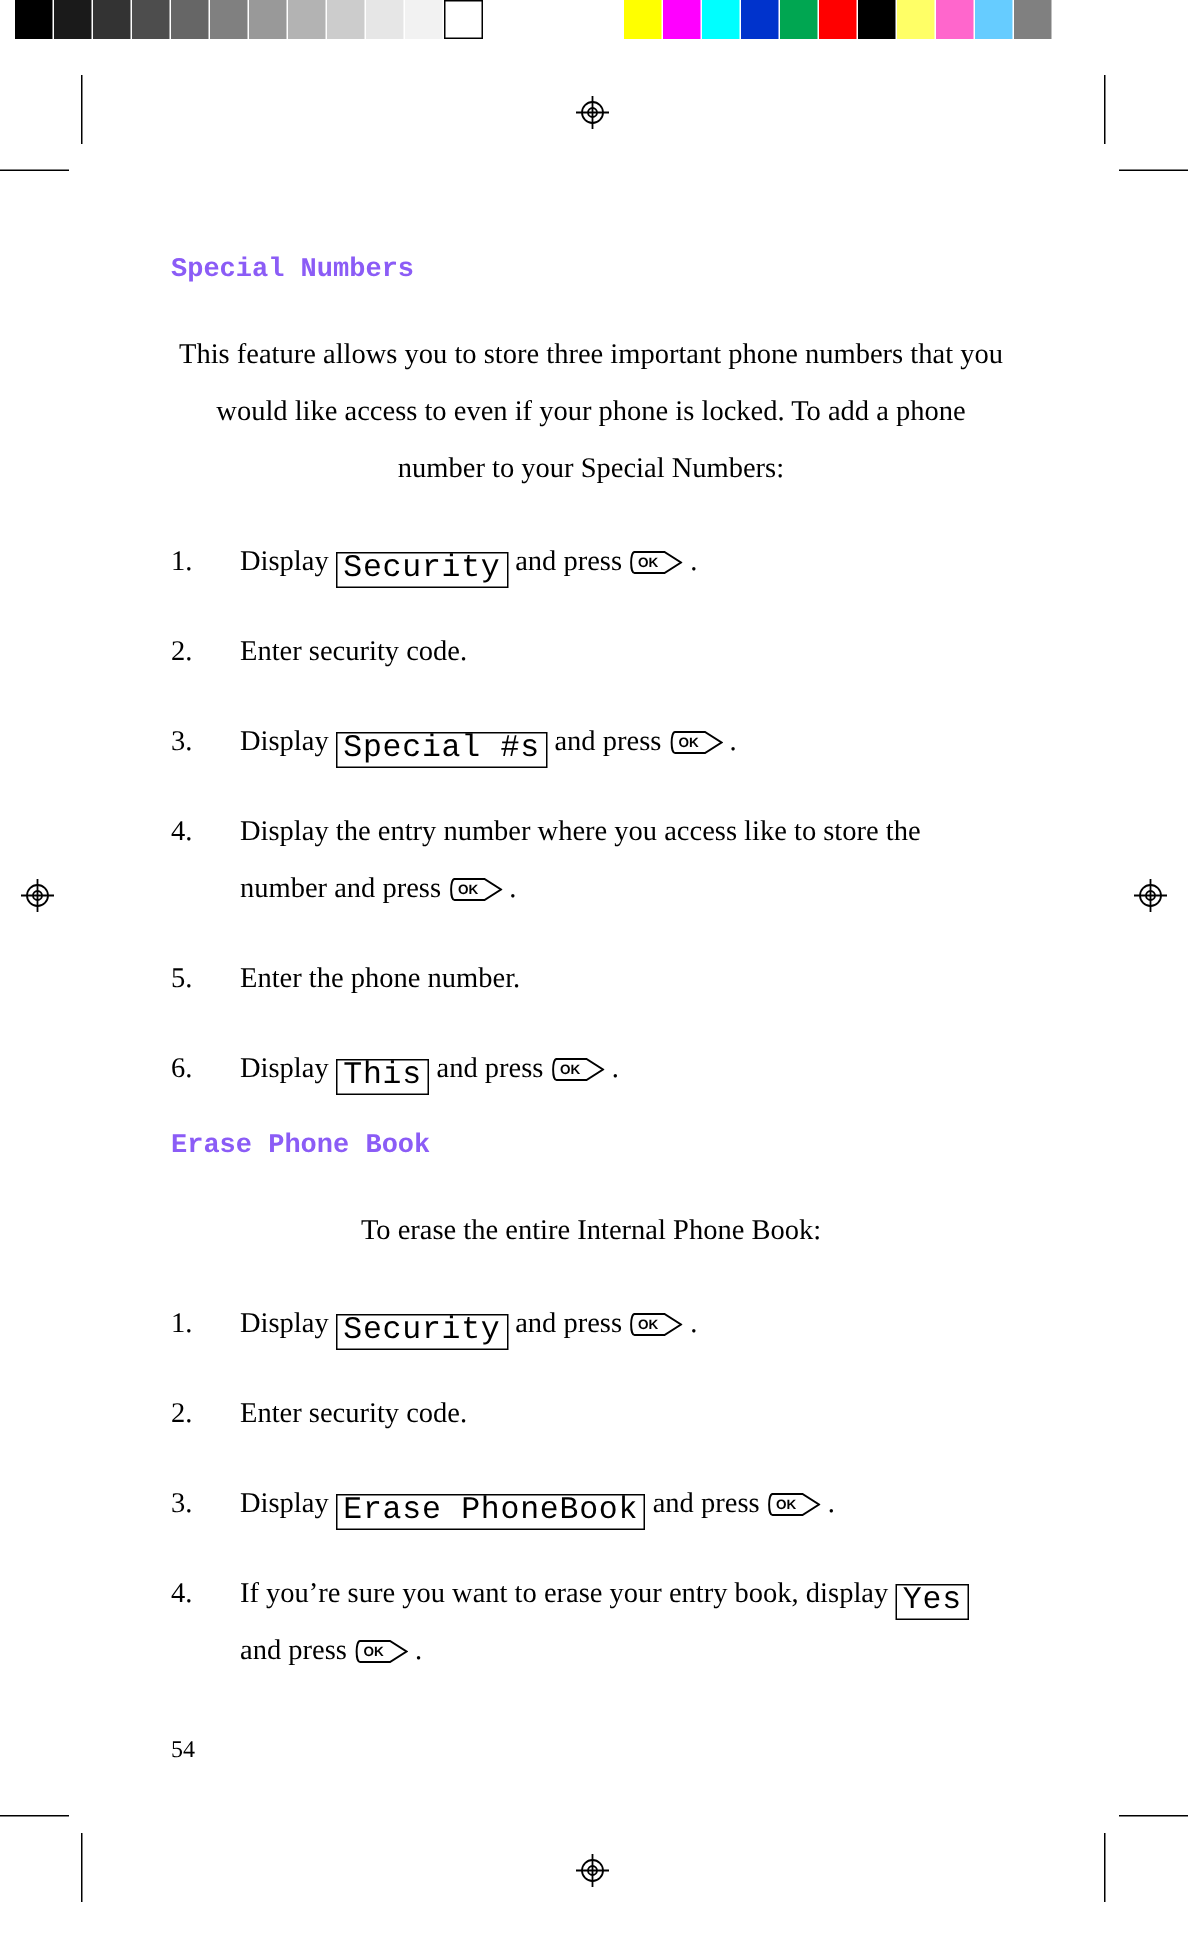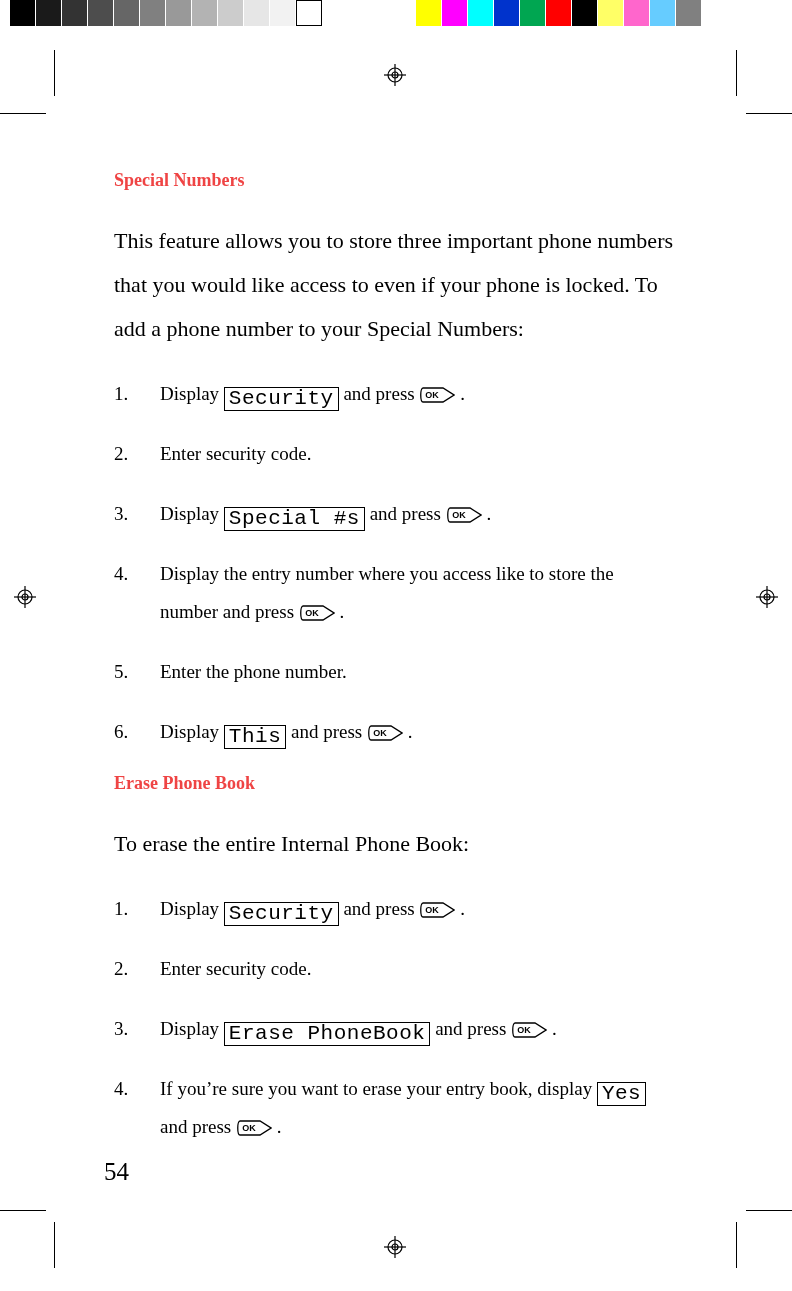--- a/index.html
+++ b/index.html
@@ -19,36 +19,36 @@
   .crop.h { height: 1px; width: 46px; }
   .crop.v { width: 1px; height: 46px; }
 
   
   .reg { position: absolute; width: 22px; height: 22px; }
   .reg circle { fill: none; stroke: #000; stroke-width: 1.2; }
   .reg line   { stroke: #000; stroke-width: 1.2; }
 
   
   .page { position: absolute; left: 114px; top: 170px; width: 560px; }
-  .section-title { color: #ef4444; font-family: Liberation Serif, serif; font-weight: 700; font-size: 18px; margin-bottom: 28px; }
-  .para { font-size: 22px; line-height: 2.0; margin-bottom: 24px; }
+  .section-title { color: #8b5cf6; font-family: Liberation Mono, monospace; font-weight: 700; font-size: 18px; margin-bottom: 28px; }
+  .para { font-size: 19px; line-height: 2.0; margin-bottom: 24px; text-align: center; }
   ol.steps { list-style: none; margin: 0 0 22px 0; padding: 0; }
   ol.steps > li { font-size: 19px; line-height: 2.0; margin-bottom: 22px; display: flex; }
   ol.steps > li .num { width: 46px; flex: 0 0 46px; }
   ol.steps > li .body { flex: 1 1 auto; }
 
   
   .lcd { display: inline-block; vertical-align: -4px; border: 1.5px solid #000; padding: 0 4px 1px 4px; font-family: "Courier New", Courier, monospace; font-size: 21px; line-height: 1.0; letter-spacing: 0.5px; background: #fff; }
 
   
   .okkey { display: inline-block; vertical-align: -4px; height: 18px; text-align: right; }
   .okkey svg { display: block; }
   .okkey .txt { font: 700 9px Helvetica, Arial, sans-serif; }
 
-  .page-number { position: absolute; left: 104px; top: 1158px; font-size: 25px; }
+  .page-number { position: absolute; left: 114px; top: 1158px; font-size: 16px; }
 
 </style>
 </head>
 <body>
 
 <div class="calbar calbar-left">
   <div class="sw" style="background:#000"></div>
     <div class="sw" style="background:#1a1a1a"></div>
   <div class="sw" style="background:#333"></div>
     <div class="sw" style="background:#4d4d4d"></div>

